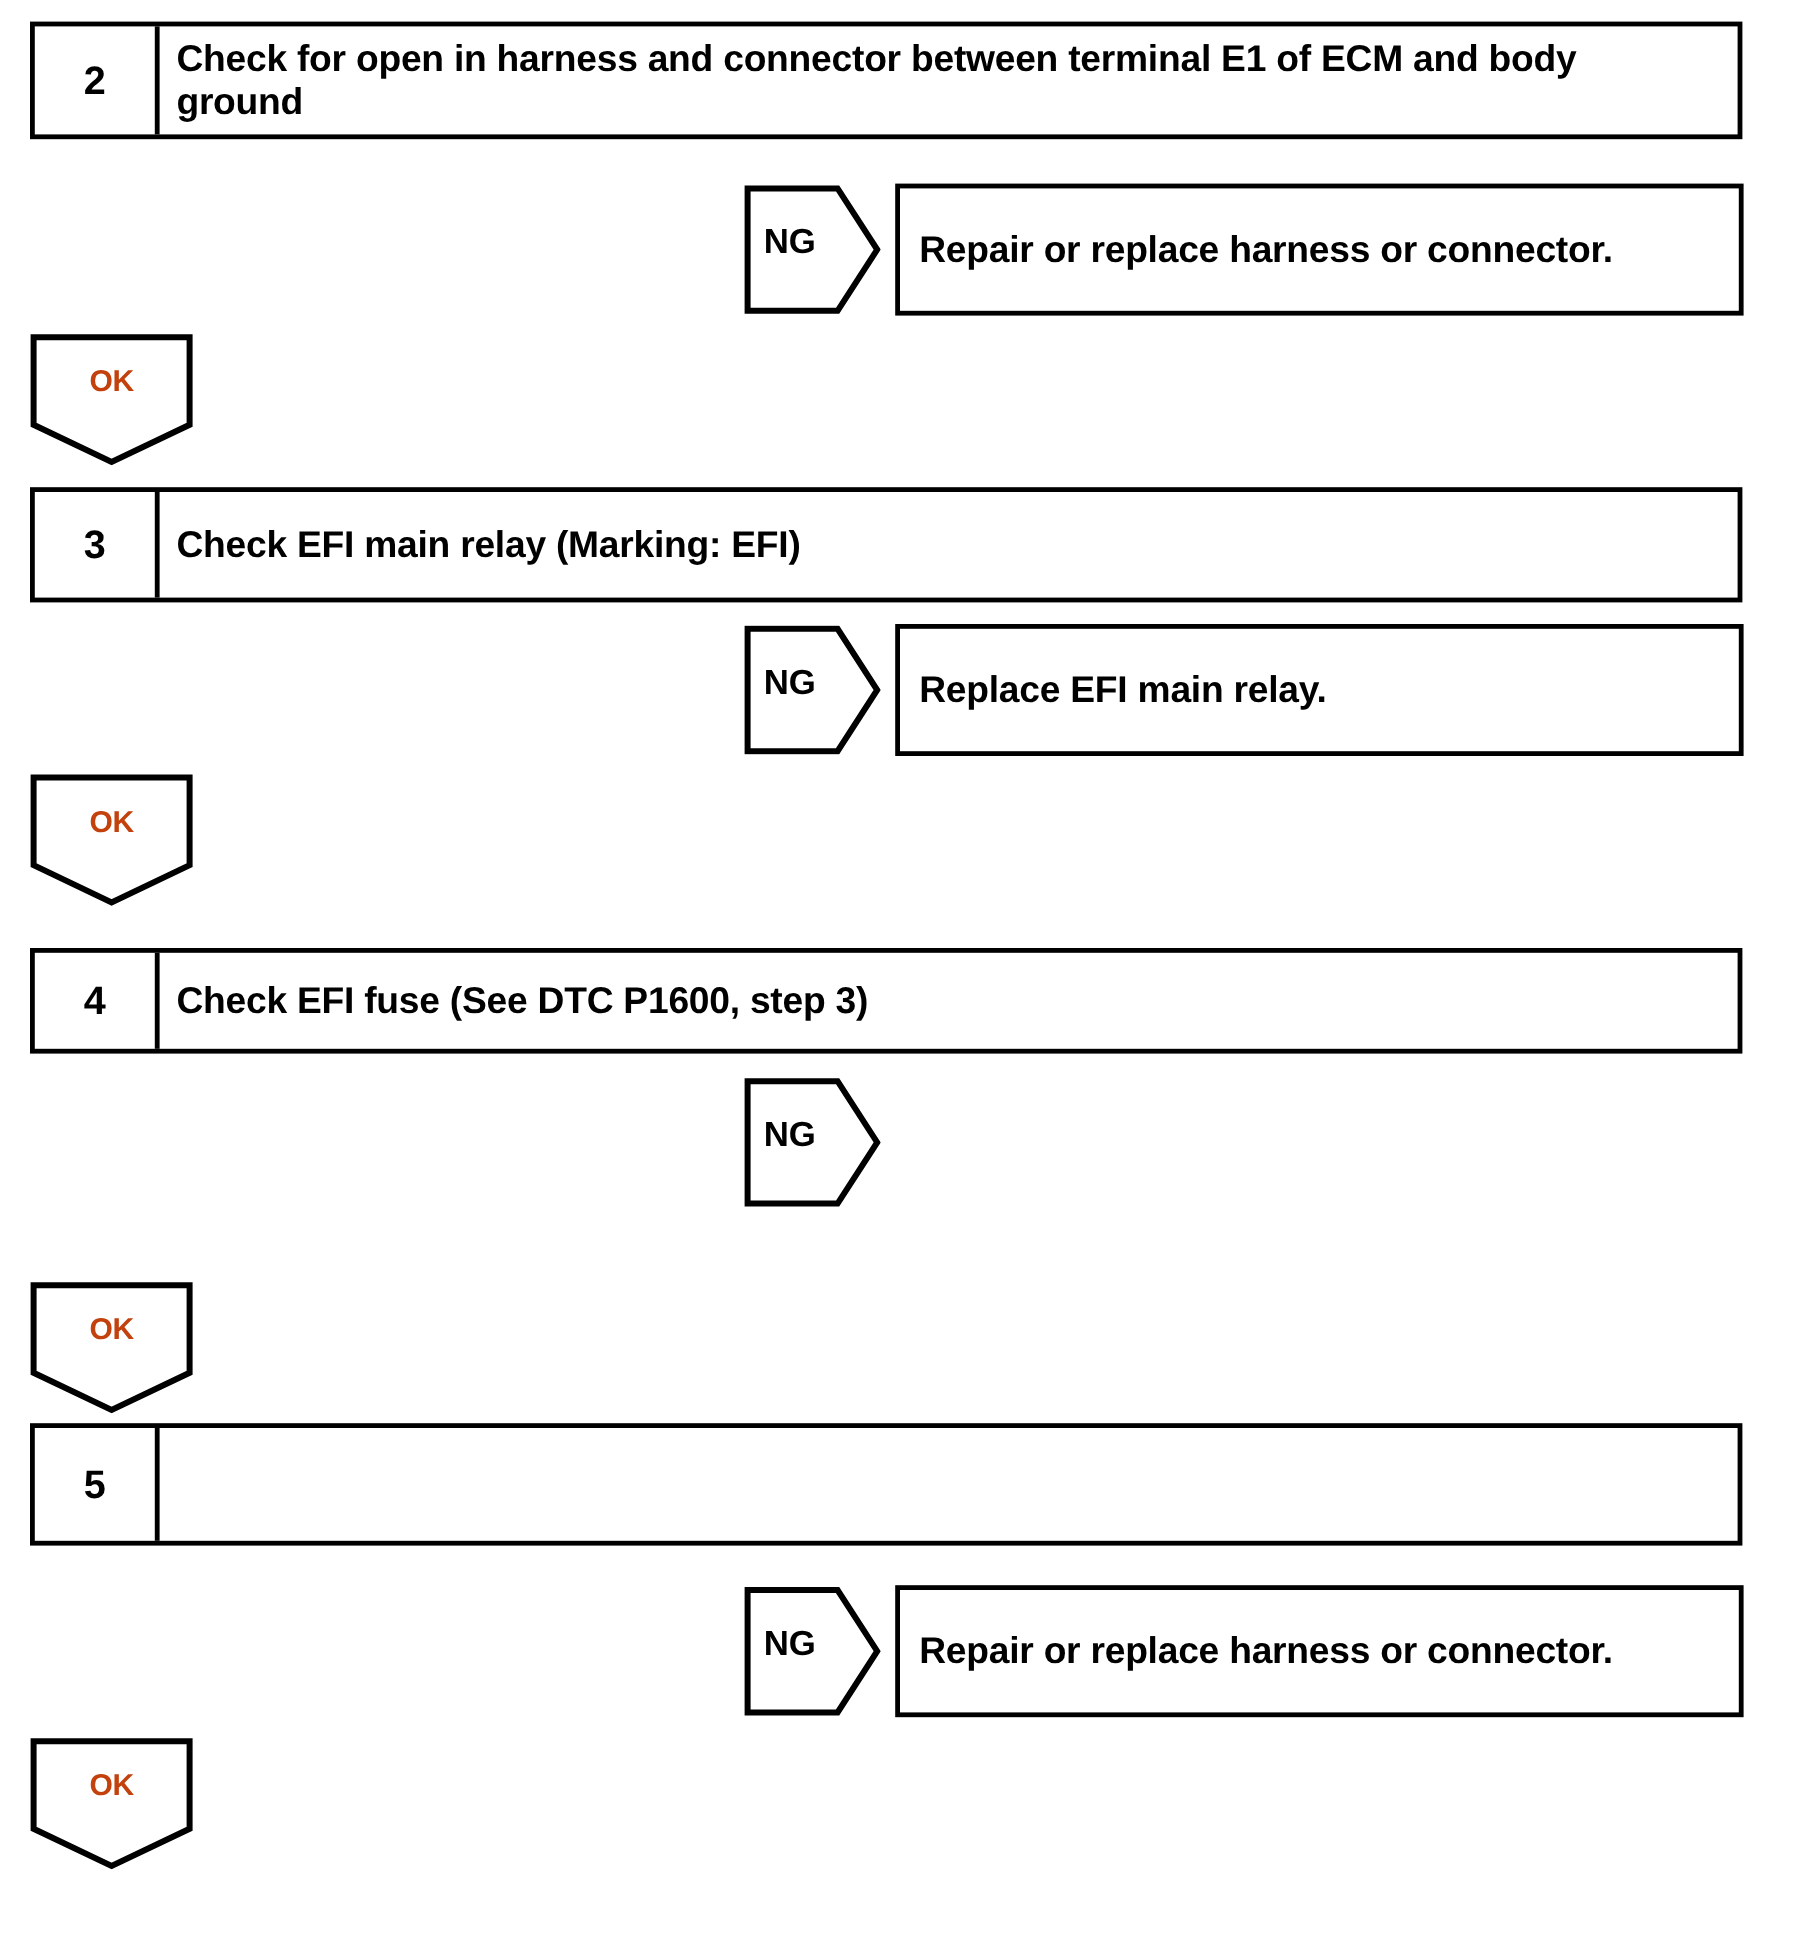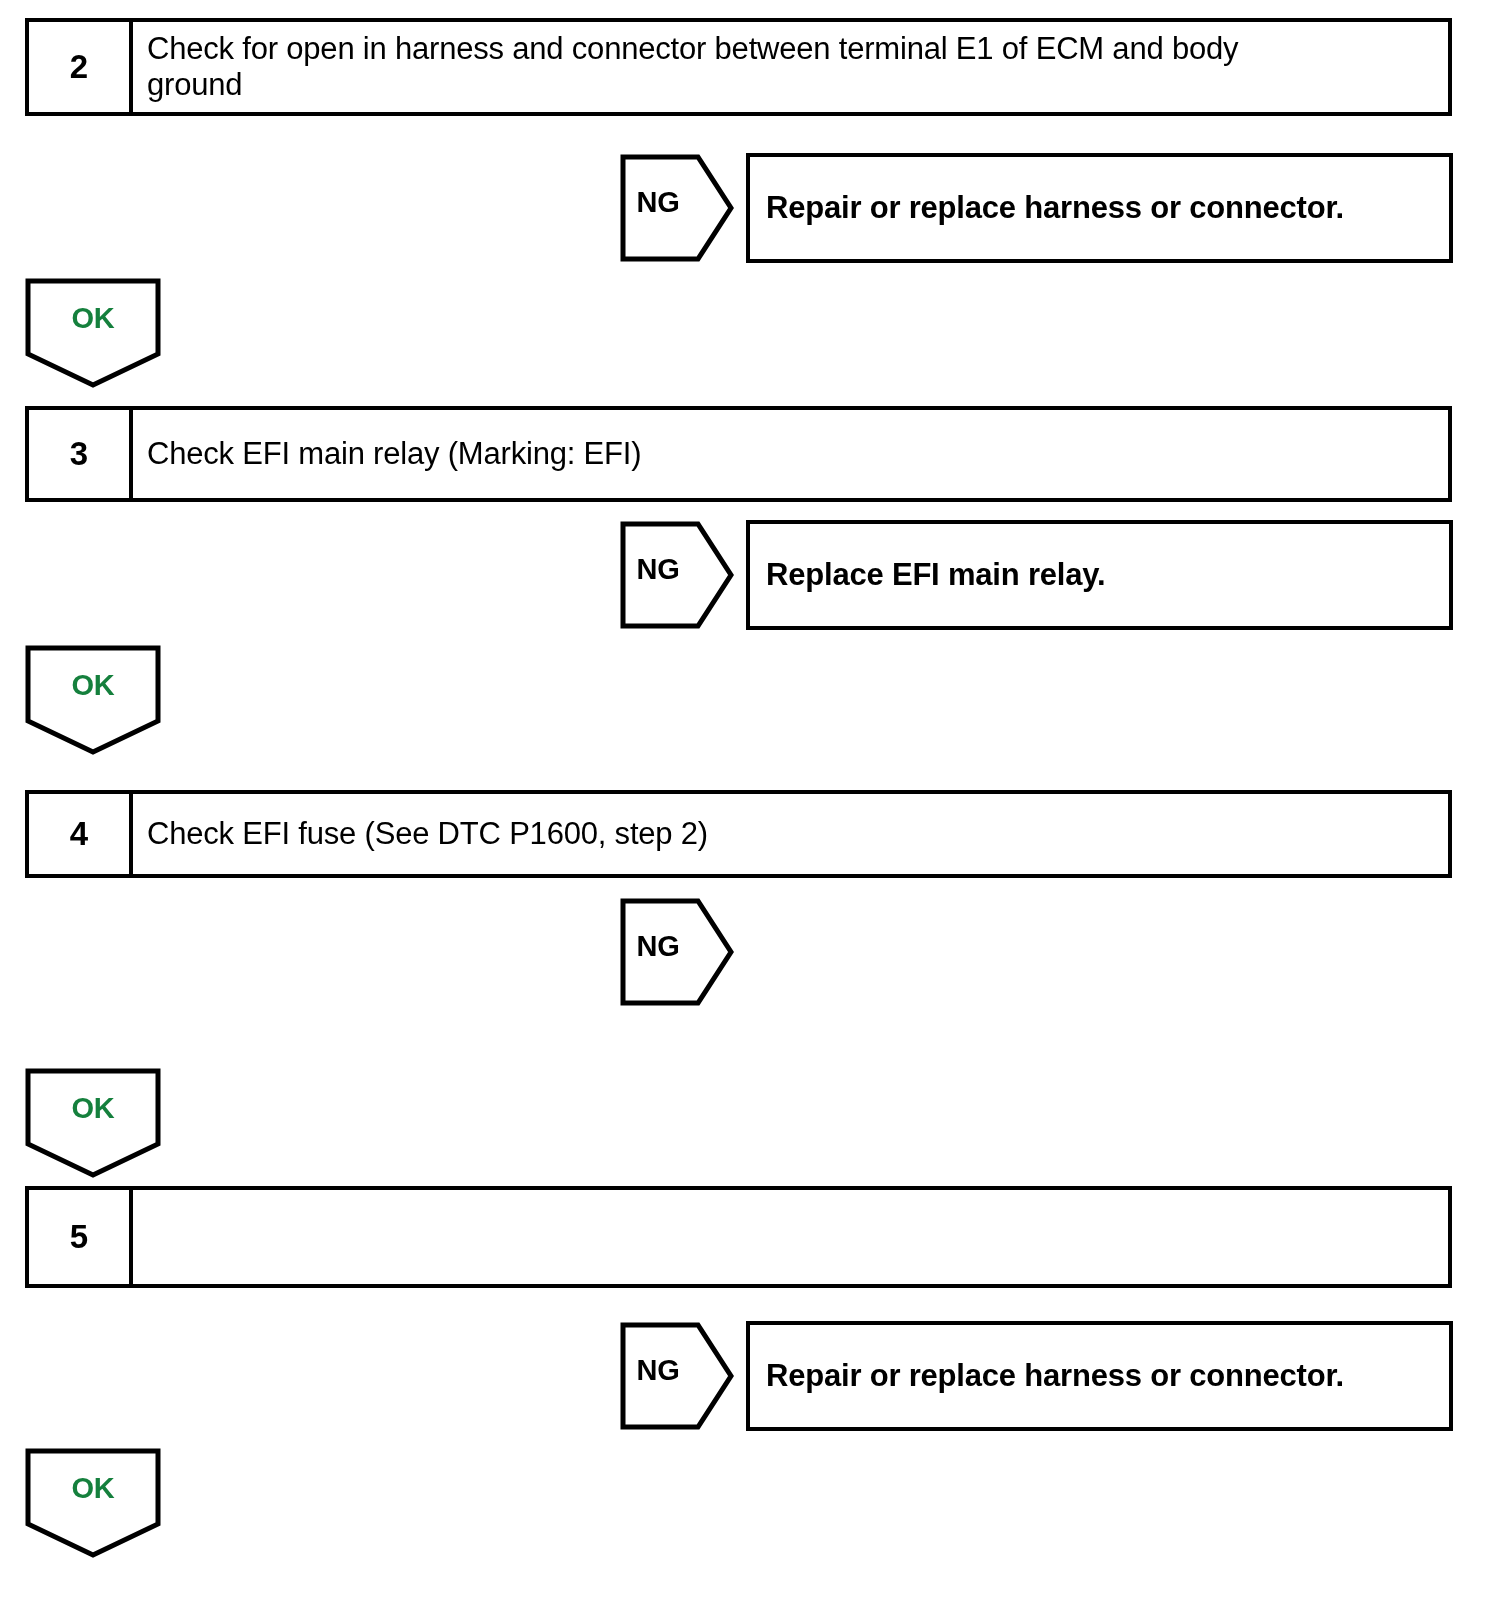--- a/index.html
+++ b/index.html
@@ -41,21 +41,21 @@
     color: #000000;
     letter-spacing: 0px;
   }
   .step-text {
     flex: 1 1 auto;
     display: flex;
     align-items: center;
     padding-left: 14px;
     padding-right: 10px;
     font-size: 31px;
-    font-weight: normal;
+    font-weight: bold;
     color: #000000;
     line-height: 1.16;
     letter-spacing: -0.2px;
     white-space: pre-line;
   }
 
   
   .ng-chevron {
     position: absolute;
     width: 114px;
@@ -112,23 +112,23 @@
   }
   .ok-label {
     position: absolute;
     left: 0;
     top: 0;
     width: 136px;
     height: 80px;
     display: flex;
     align-items: center;
     justify-content: center;
-    font-size: 29px;
-    font-weight: bold;
-    color: #15803d;
+    font-size: 25px;
+    font-weight: bold;
+    color: #c2410c;
     letter-spacing: -0.3px;
   }
 </style>
 </head>
 <body>
 
 <div id="canvas">
 
   <div class="step-box" style="left:25px; top:18px; width:1427px; height:98px;">
     <div class="step-num">2</div>
@@ -172,21 +172,21 @@
 
   <div class="ok-chevron" style="left:25px; top:645px;">
     <svg viewBox="0 0 136 110" preserveAspectRatio="none">
       <polygon points="3,3 133,3 133,76 68,107 3,76" fill="#ffffff" stroke="#000000" stroke-width="5"></polygon>
     </svg>
     <div class="ok-label">OK</div>
   </div>
 
   <div class="step-box" style="left:25px; top:790px; width:1427px; height:88px;">
     <div class="step-num">4</div>
-    <div class="step-text">Check EFI fuse (See DTC P1600, step 2)</div>
+    <div class="step-text">Check EFI fuse (See DTC P1600, step 3)</div>
   </div>
 
   <div class="ng-chevron" style="left:620px; top:898px;">
     <svg viewBox="0 0 114 108" preserveAspectRatio="none">
       <polygon points="3,3 78,3 111,54 78,105 3,105" fill="#ffffff" stroke="#000000" stroke-width="5"></polygon>
     </svg>
     <div class="ng-label">NG</div>
   </div>
 
 

